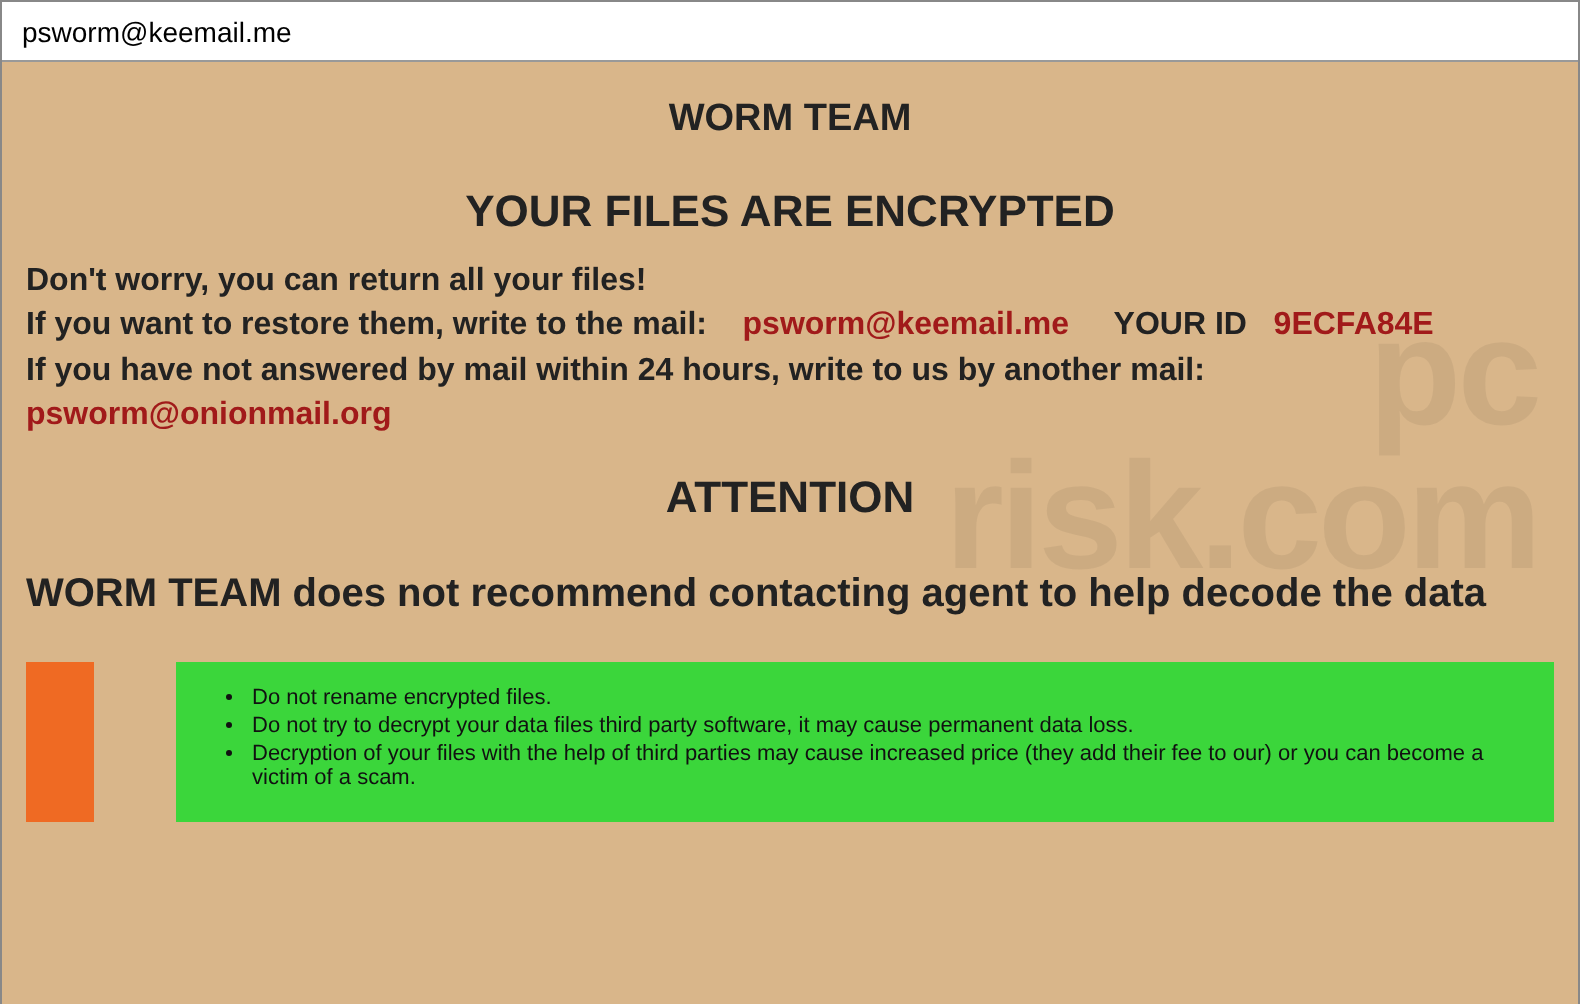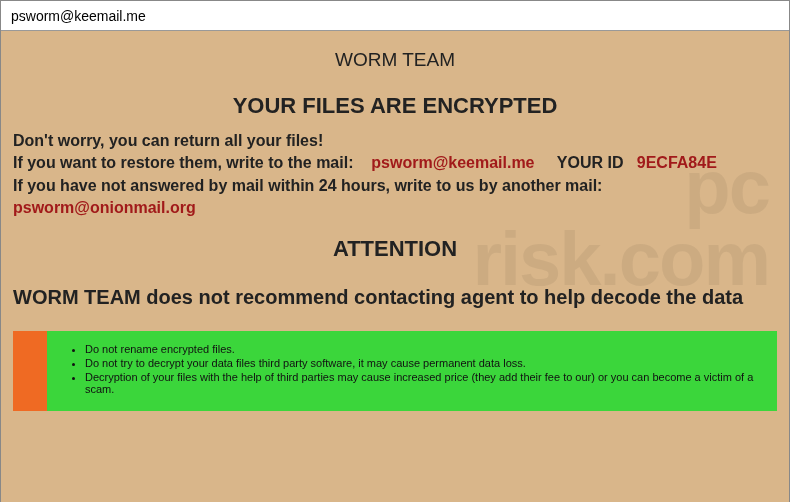--- a/index.html
+++ b/index.html
@@ -30,21 +30,21 @@
   position: relative;
   height: 471px;
   background: #d9b68a;
   overflow-y: scroll;
 }
 .content-inner {
   padding: 16px 12px 40px 12px;
 }
 .h1 {
   text-align: center;
-  font-weight: normal;
+  font-weight: bold;
   font-size: 19px;
   color: #222;
   margin-top: 2px;
 }
 .h2 {
   text-align: center;
   font-weight: bold;
   font-size: 22px;
   color: #222;
   margin-top: 22px;
@@ -67,20 +67,21 @@
 .h4 {
   font-weight: bold;
   font-size: 20px;
   color: #222;
   margin-top: 24px;
 }
 .warn-box {
   margin-top: 22px;
   display: flex;
   width: 100%;
+  gap: 41px;
 }
 .warn-left {
   width: 34px;
   background: #ef6a23;
   flex-shrink: 0;
 }
 .warn-right {
   flex: 1;
   background: #3bd63b;
   padding: 10px 20px 14px 28px;

